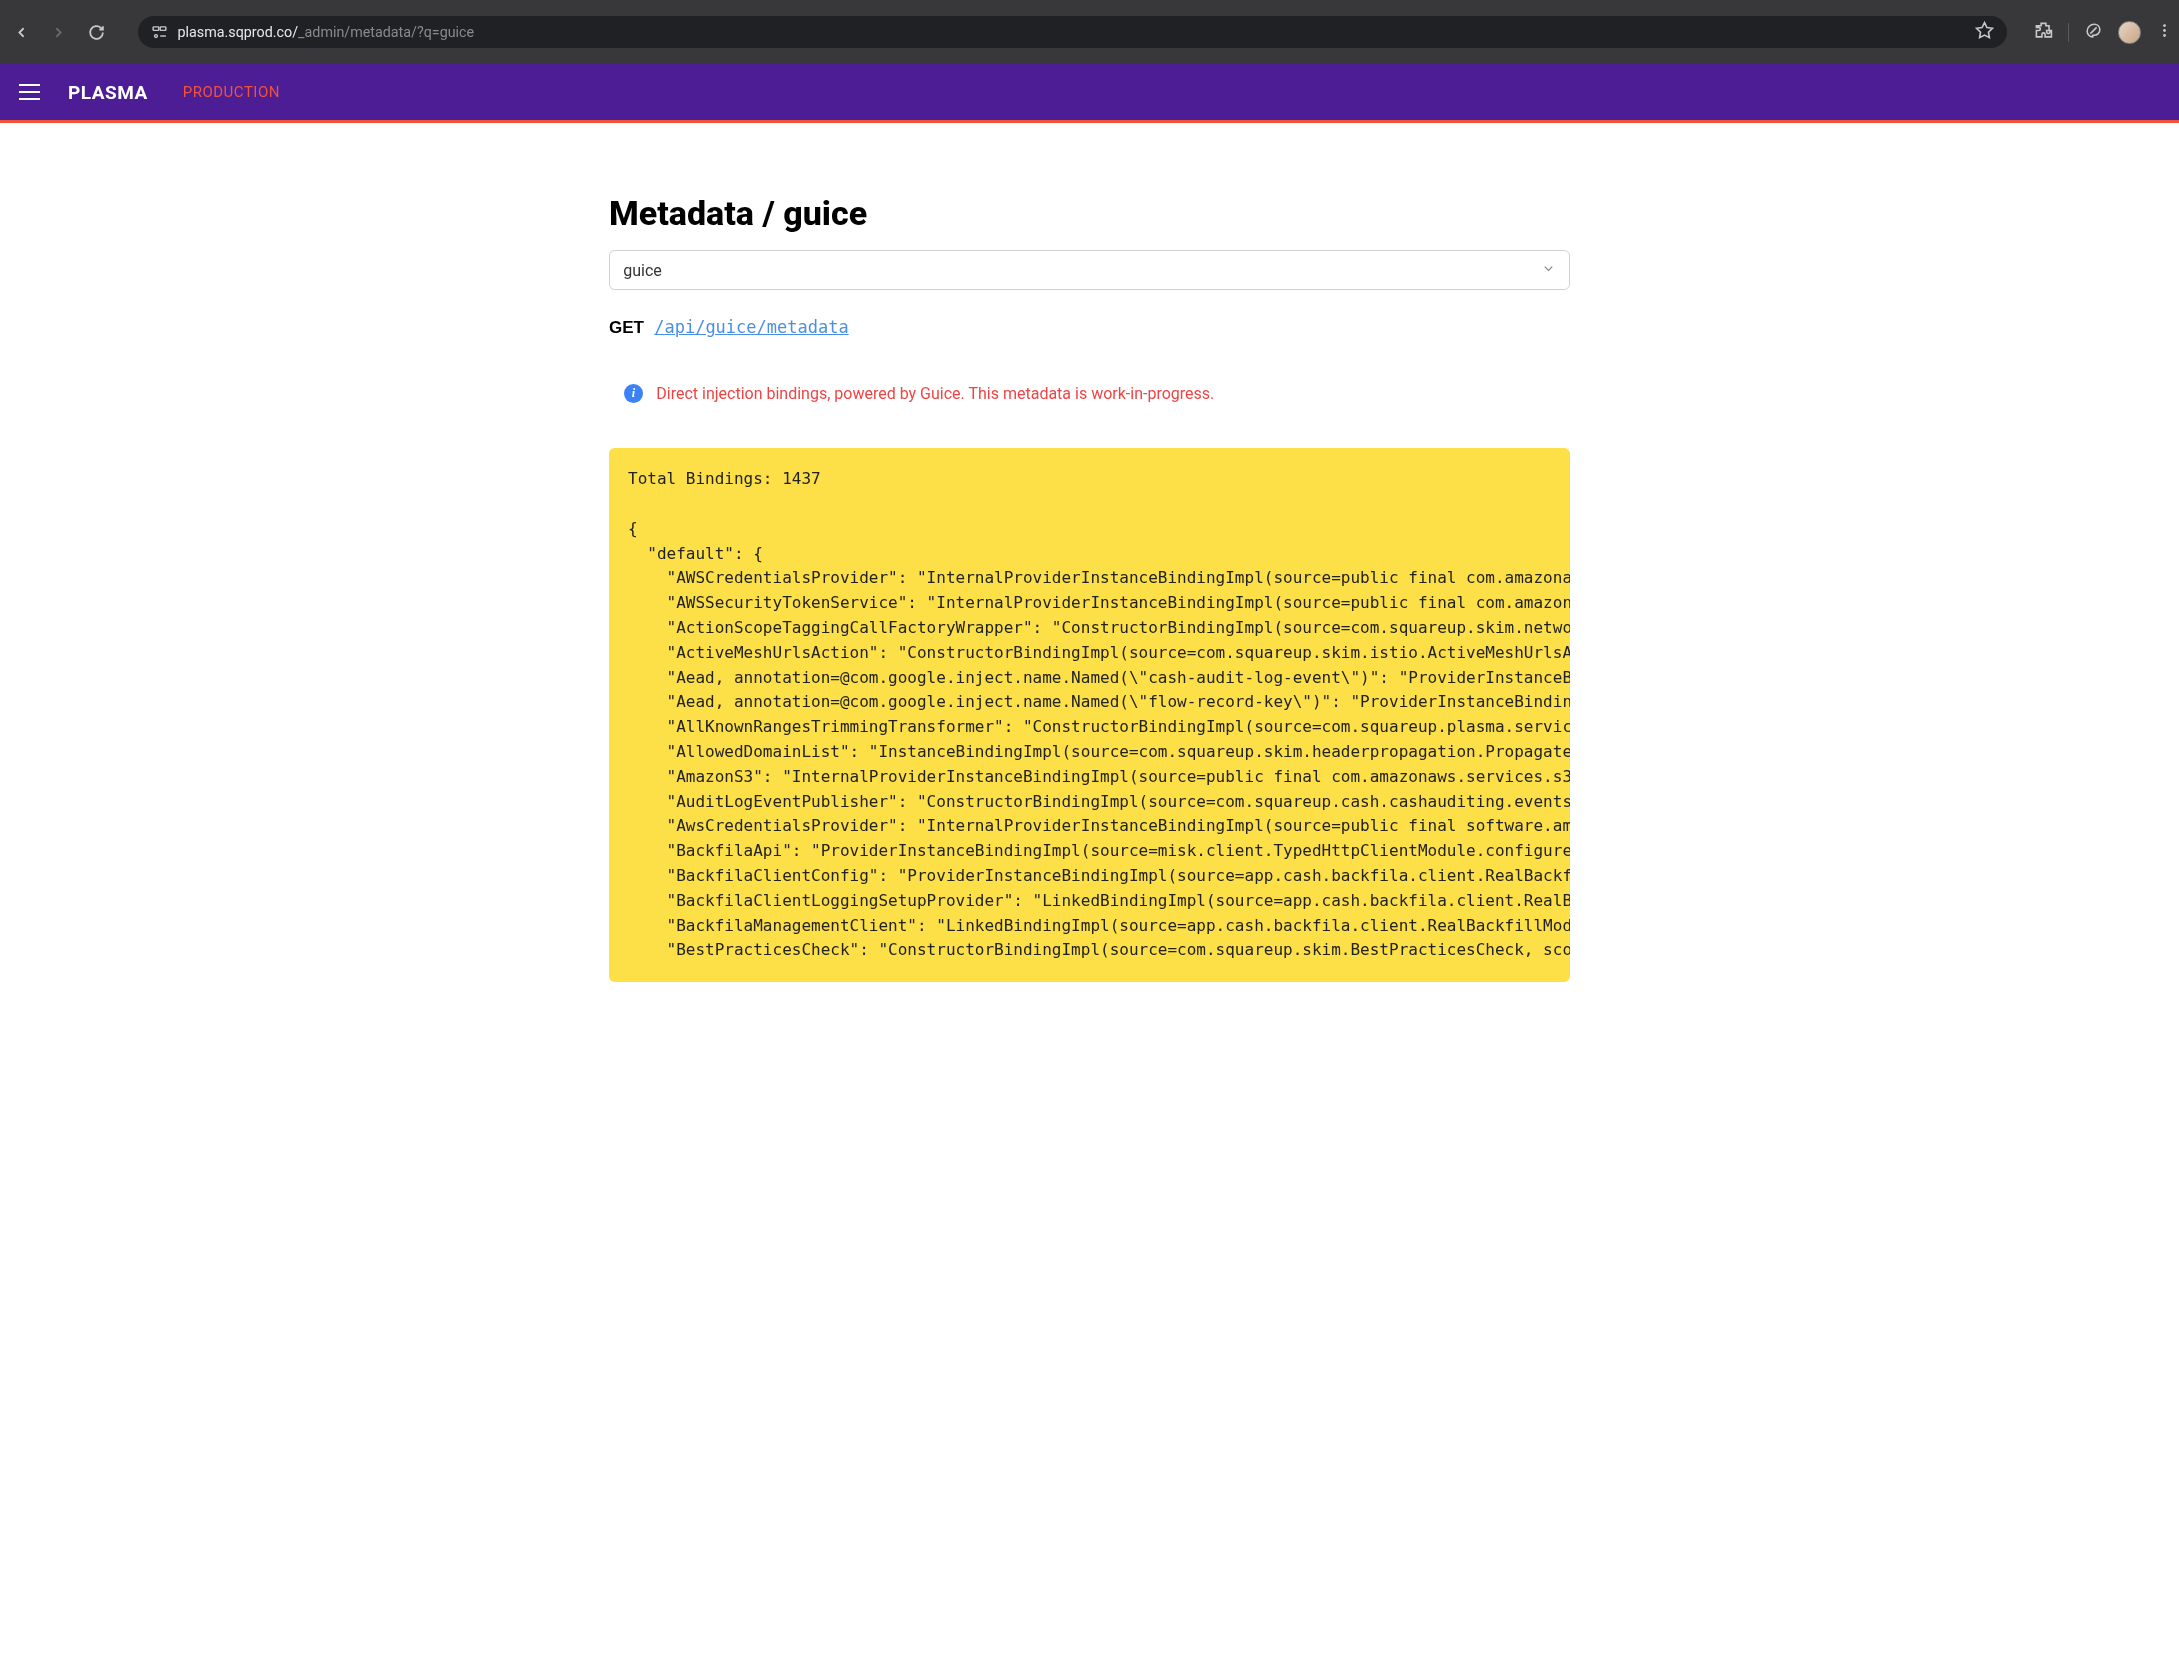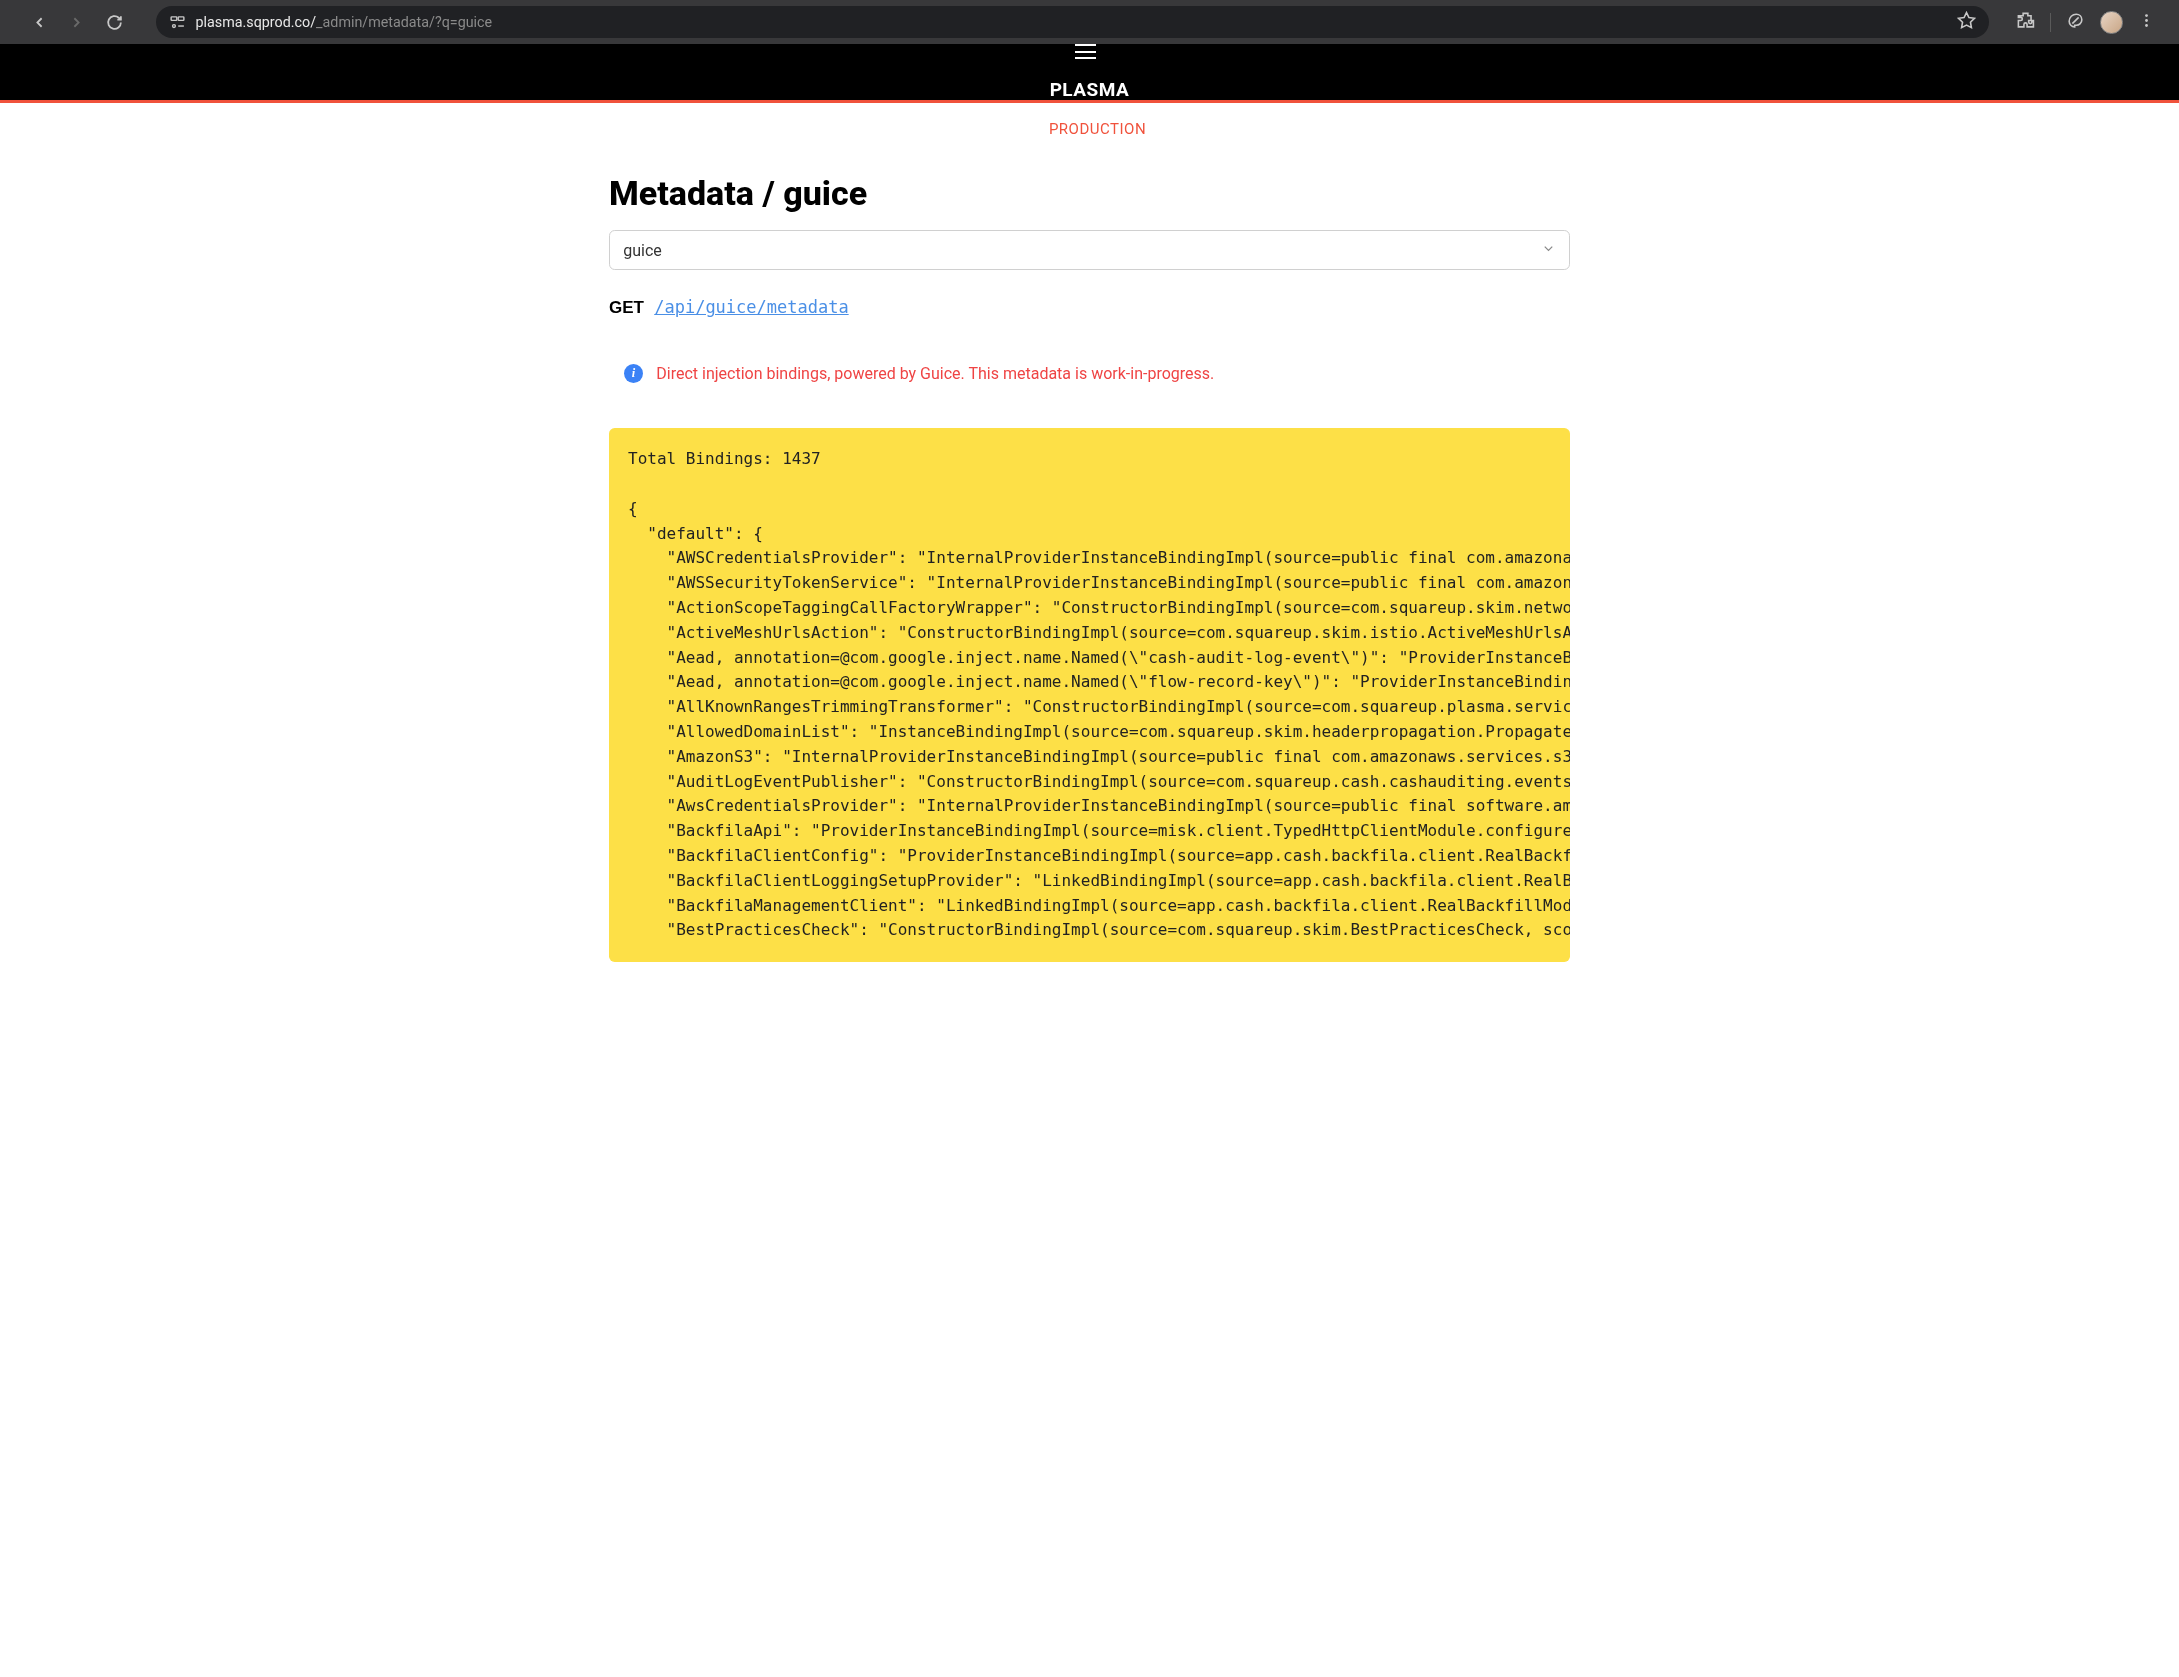--- a/index.html
+++ b/index.html
@@ -7,24 +7,24 @@
       padding: 0;
       box-sizing: border-box;
     }
     body {
       font-family: -apple-system, BlinkMacSystemFont, "Segoe UI", Roboto, Helvetica, Arial, sans-serif;
       background: #fff;
       color: #000;
     }
     .browser-chrome {
       background: #38383a;
-      height: 44px;
-      display: flex;
-      align-items: center;
-      padding: 0 24px;
+      height: 64px;
+      display: flex;
+      align-items: center;
+      padding: 0 6px;
       gap: 7.6px;
     }
     .nav-arrow {
       width: 30px;
       height: 30px;
       display: flex;
       align-items: center;
       justify-content: center;
       color: #c8c8c8;
       cursor: pointer;
@@ -86,28 +86,27 @@
       background: #5a5a5a;
     }
     .avatar {
       width: 23px;
       height: 23px;
       border-radius: 50%;
       background: linear-gradient(135deg, #e8d5c5, #c8a585);
       border: 1px solid #888;
     }
     .app-header {
-      background: #000000;
+      background: #4c1d95;
       height: 59px;
       display: flex;
       align-items: center;
       padding: 0 19px;
       gap: 19px;
       border-bottom: 3.8px solid #f0523c;
-      flex-direction: column;
     }
     .hamburger {
       width: 30px;
       height: 30px;
       display: flex;
       flex-direction: column;
       justify-content: center;
       gap: 4.8px;
       cursor: pointer;
     }

